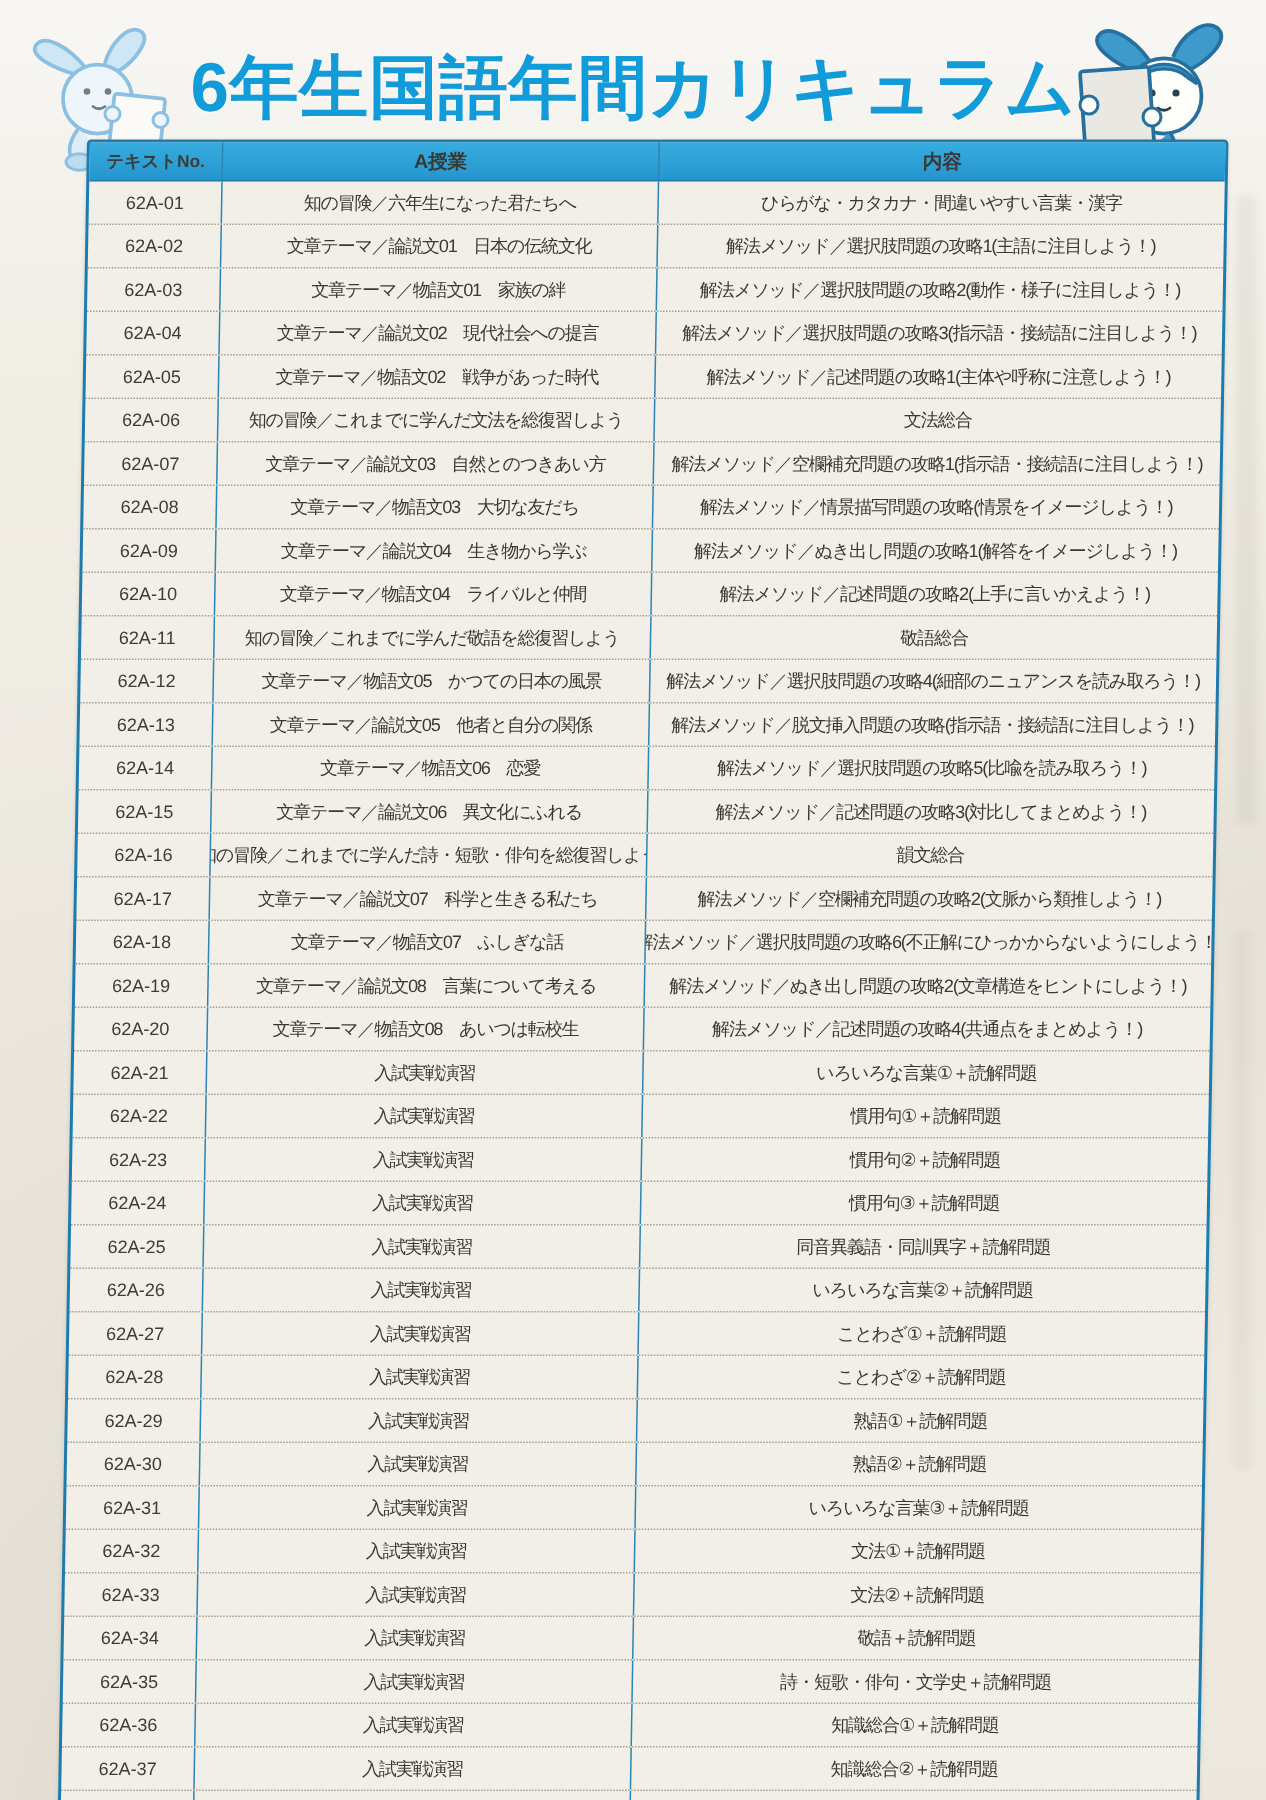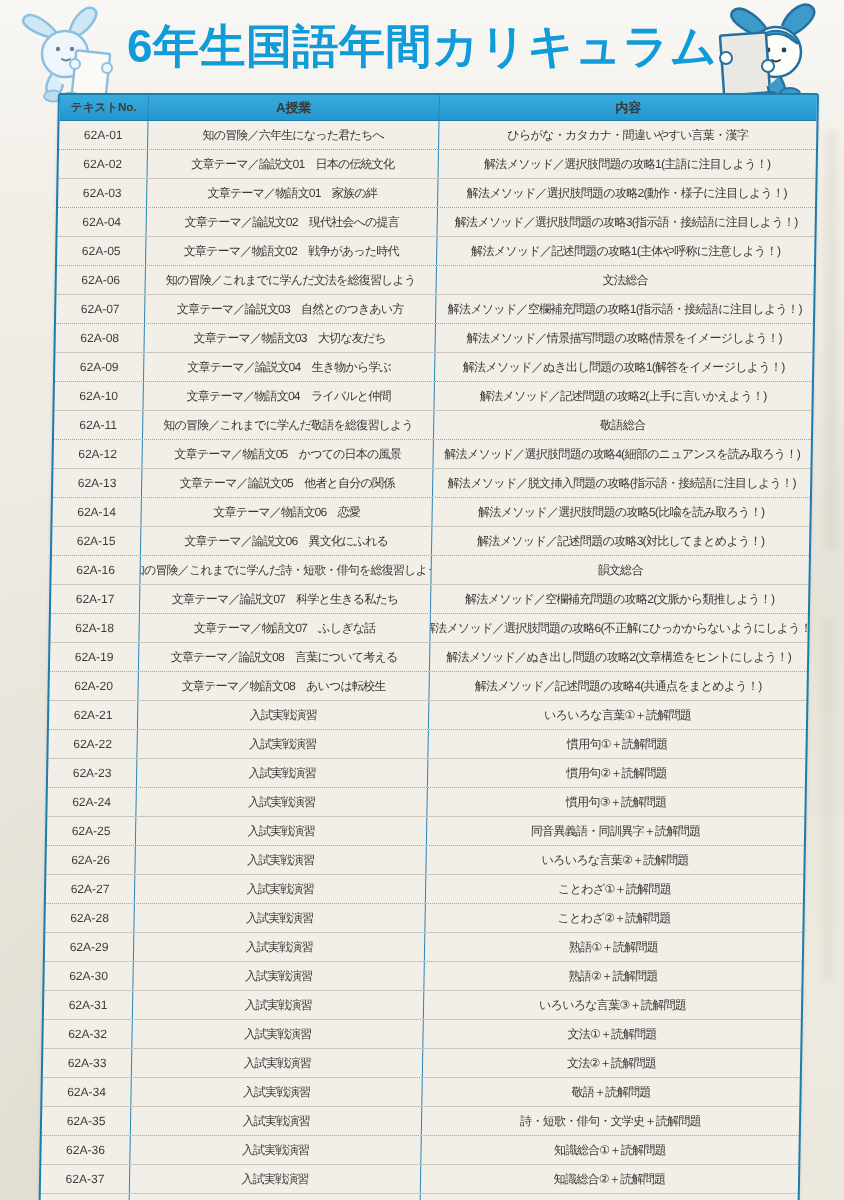--- a/index.html
+++ b/index.html
@@ -10,21 +10,21 @@
       radial-gradient(ellipse at 15% 100%, rgba(120,110,90,0.10), rgba(0,0,0,0) 45%),
       radial-gradient(ellipse at 100% 50%, rgba(160,150,130,0.10), rgba(0,0,0,0) 40%),
       linear-gradient(180deg,#f8f7f4 0%,#f1eee6 18%,#eeeae1 55%,#ece8de 100%);
   }
   
   .smudge{position:absolute;filter:blur(3px);opacity:.16;background:#8a8474;border-radius:4px;}
   .sm1{right:6px;top:130px;width:14px;height:420px;opacity:.10;}
   .sm2{right:10px;top:620px;width:12px;height:360px;opacity:.08;}
   .sm3{left:120px;bottom:8px;width:420px;height:10px;opacity:.08;}
 
-  .masthead{position:absolute;left:0;top:0;width:844px;height:95px;}
+  .masthead{position:absolute;left:0;top:12px;width:844px;height:95px;}
   .title{
     position:absolute;left:127px;top:16px;width:600px;
     font-size:46px;font-weight:bold;color:#119bd8;letter-spacing:0.5px;
     white-space:nowrap;
     text-shadow:0 1px 0 rgba(255,255,255,.6);
   }
   .mascot{position:absolute;}
   .mascot.left{left:8px;top:2px;}
   .mascot.right{left:706px;top:0px;}
 

